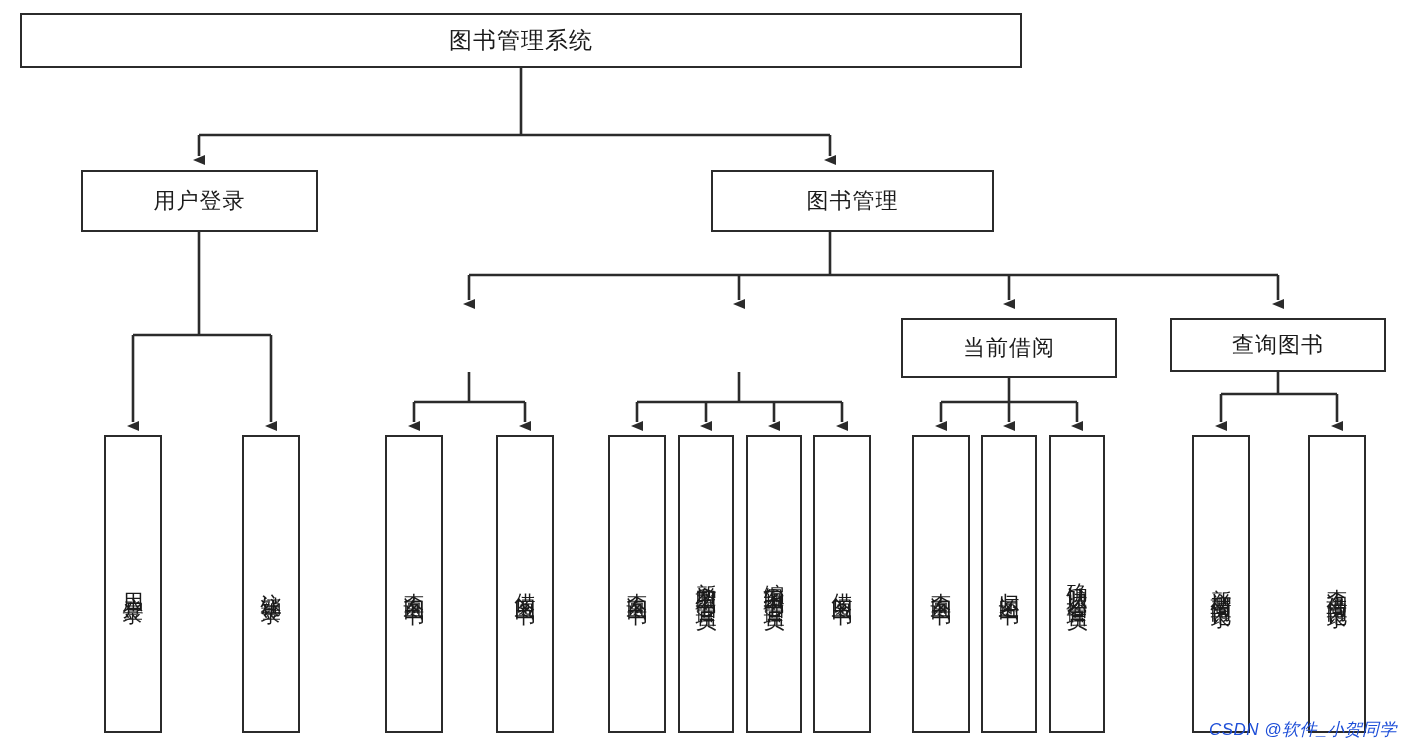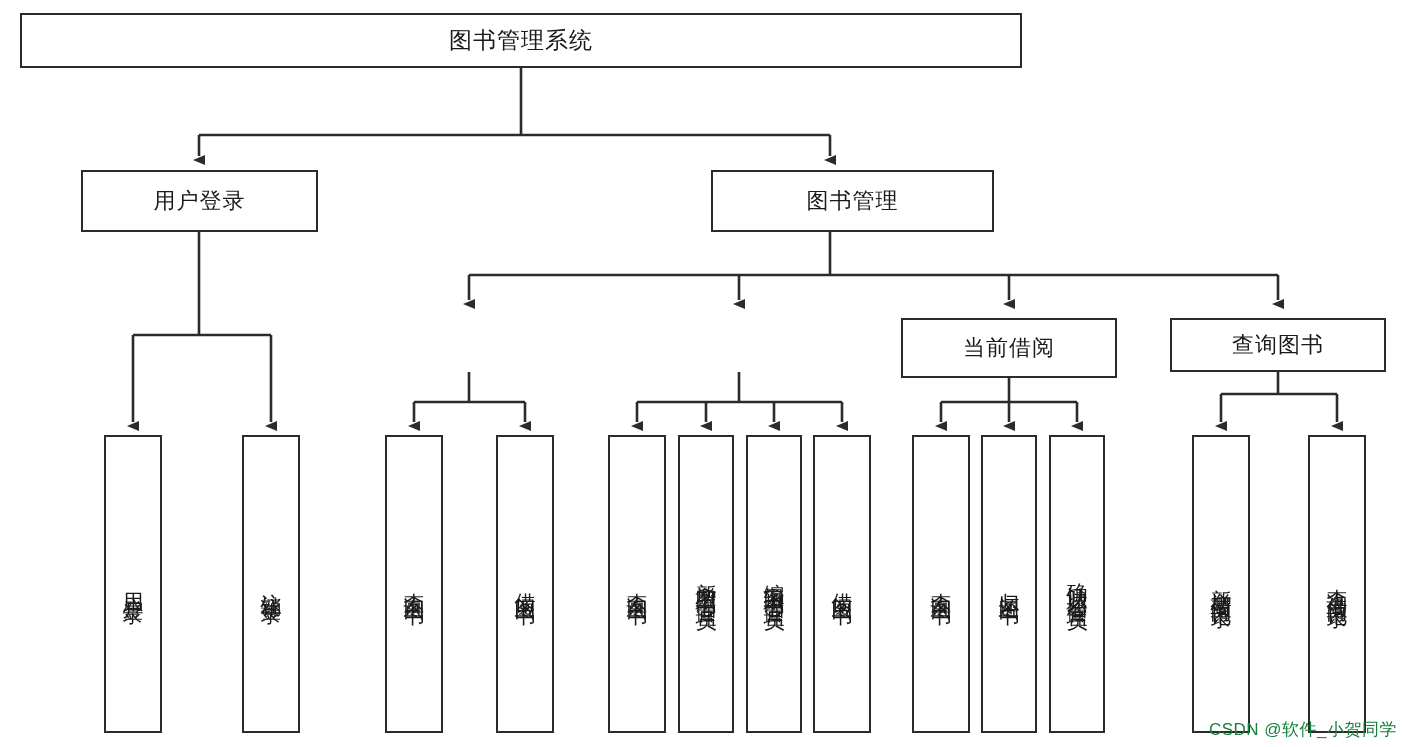--- a/index.html
+++ b/index.html
@@ -49,24 +49,25 @@
     padding: 6px 0;
   }
   .node.root {
     font-size: 23px;
   }
   .watermark {
     position: absolute;
     right: 8px;
     bottom: 6px;
     font-size: 17px;
-    color: #15803d;
+    color: #1d4ed8;
     letter-spacing: 0.5px;
     white-space: nowrap;
     pointer-events: none;
+    font-style: italic;
   }
 </style>
 </head>
 <body>
 
 <div id="canvas">
 
   <svg id="wires" viewBox="0 0 1405 747" xmlns="http://www.w3.org/2000/svg">
     <defs>
       <marker id="arrow" markerWidth="10" markerHeight="12" refX="1" refY="6" orient="auto" markerUnits="userSpaceOnUse">

